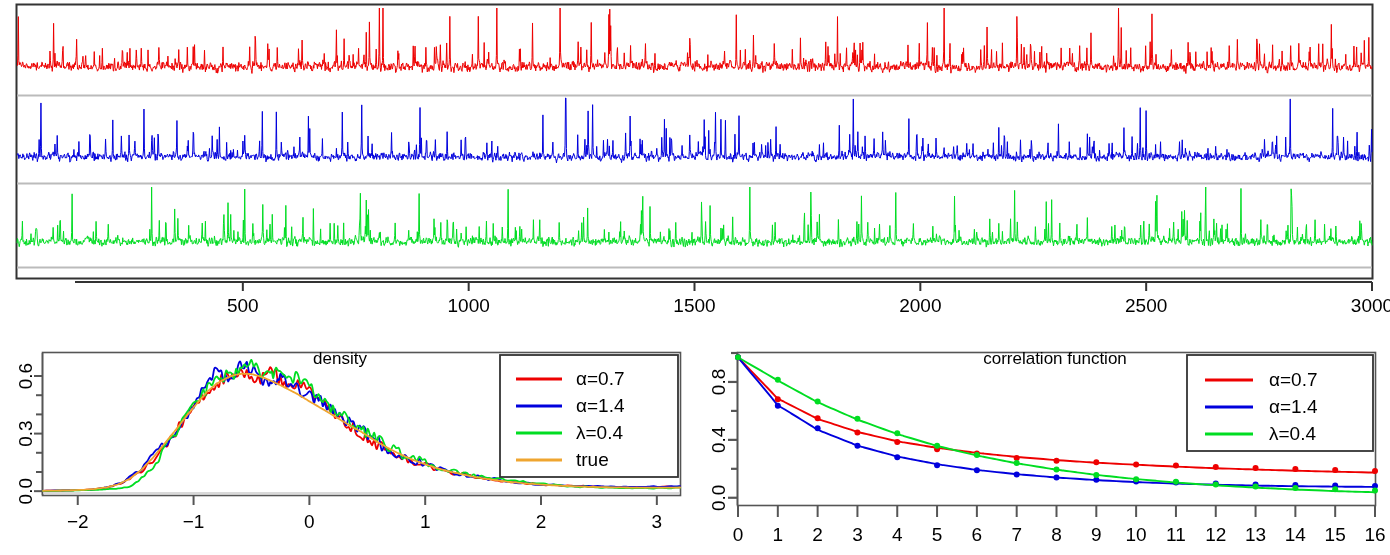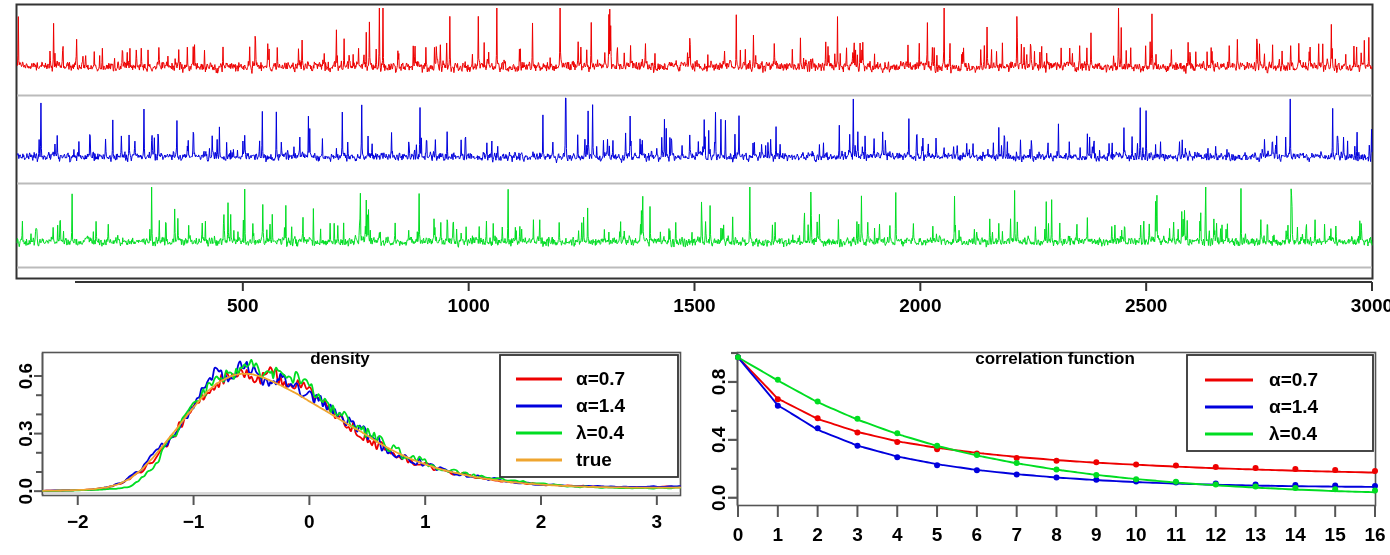--- a/index.html
+++ b/index.html
@@ -1,17 +1,17 @@
 <!DOCTYPE html>
 <html><head>
 <meta charset="utf-8">
 <style>
   html,body{margin:0;padding:0;background:#ffffff;}
   body{width:1390px;height:555px;font-family:"Liberation Sans",sans-serif;overflow:hidden;}
-  #fig{position:relative;width:1390px;height:555px;background:#fff;font-weight:bold;}
+  #fig{position:relative;width:1390px;height:555px;background:#fff;}
   svg{display:block;}
   .tick-label{font-family:"Liberation Sans",sans-serif;font-size:19px;fill:#000;}
   .panel-title{font-family:"Liberation Sans",sans-serif;font-size:17px;fill:#000;}
   .legend-text{font-family:"Liberation Sans",sans-serif;font-size:19px;fill:#000;}
 </style>
 </head>
 <body>
 
 <div id="fig">
 

